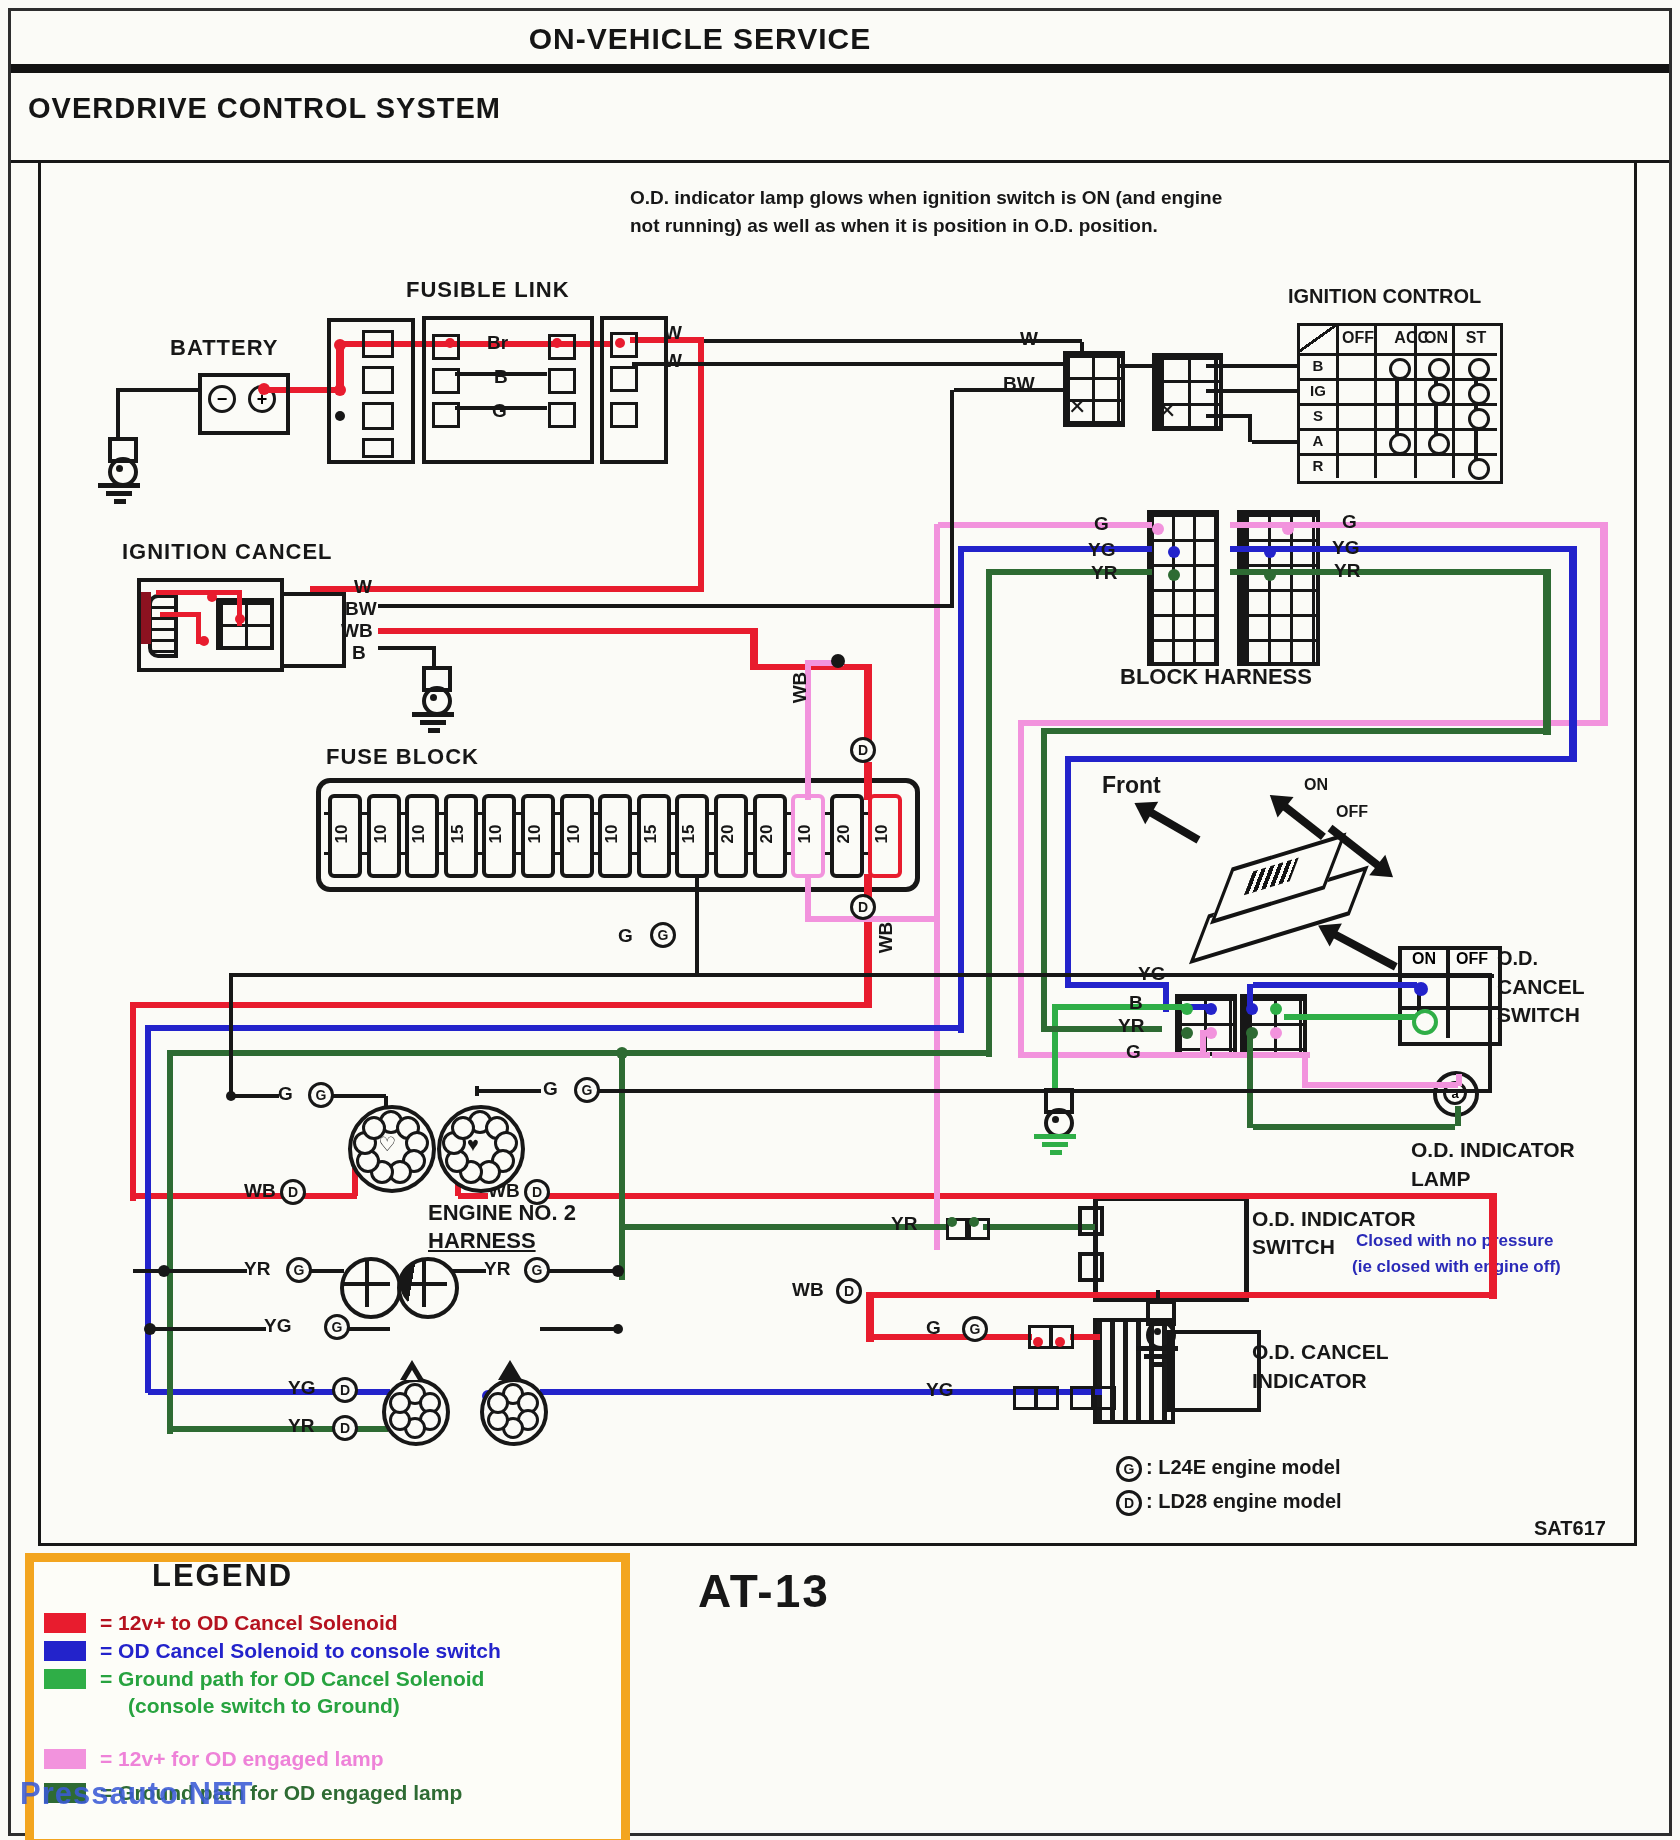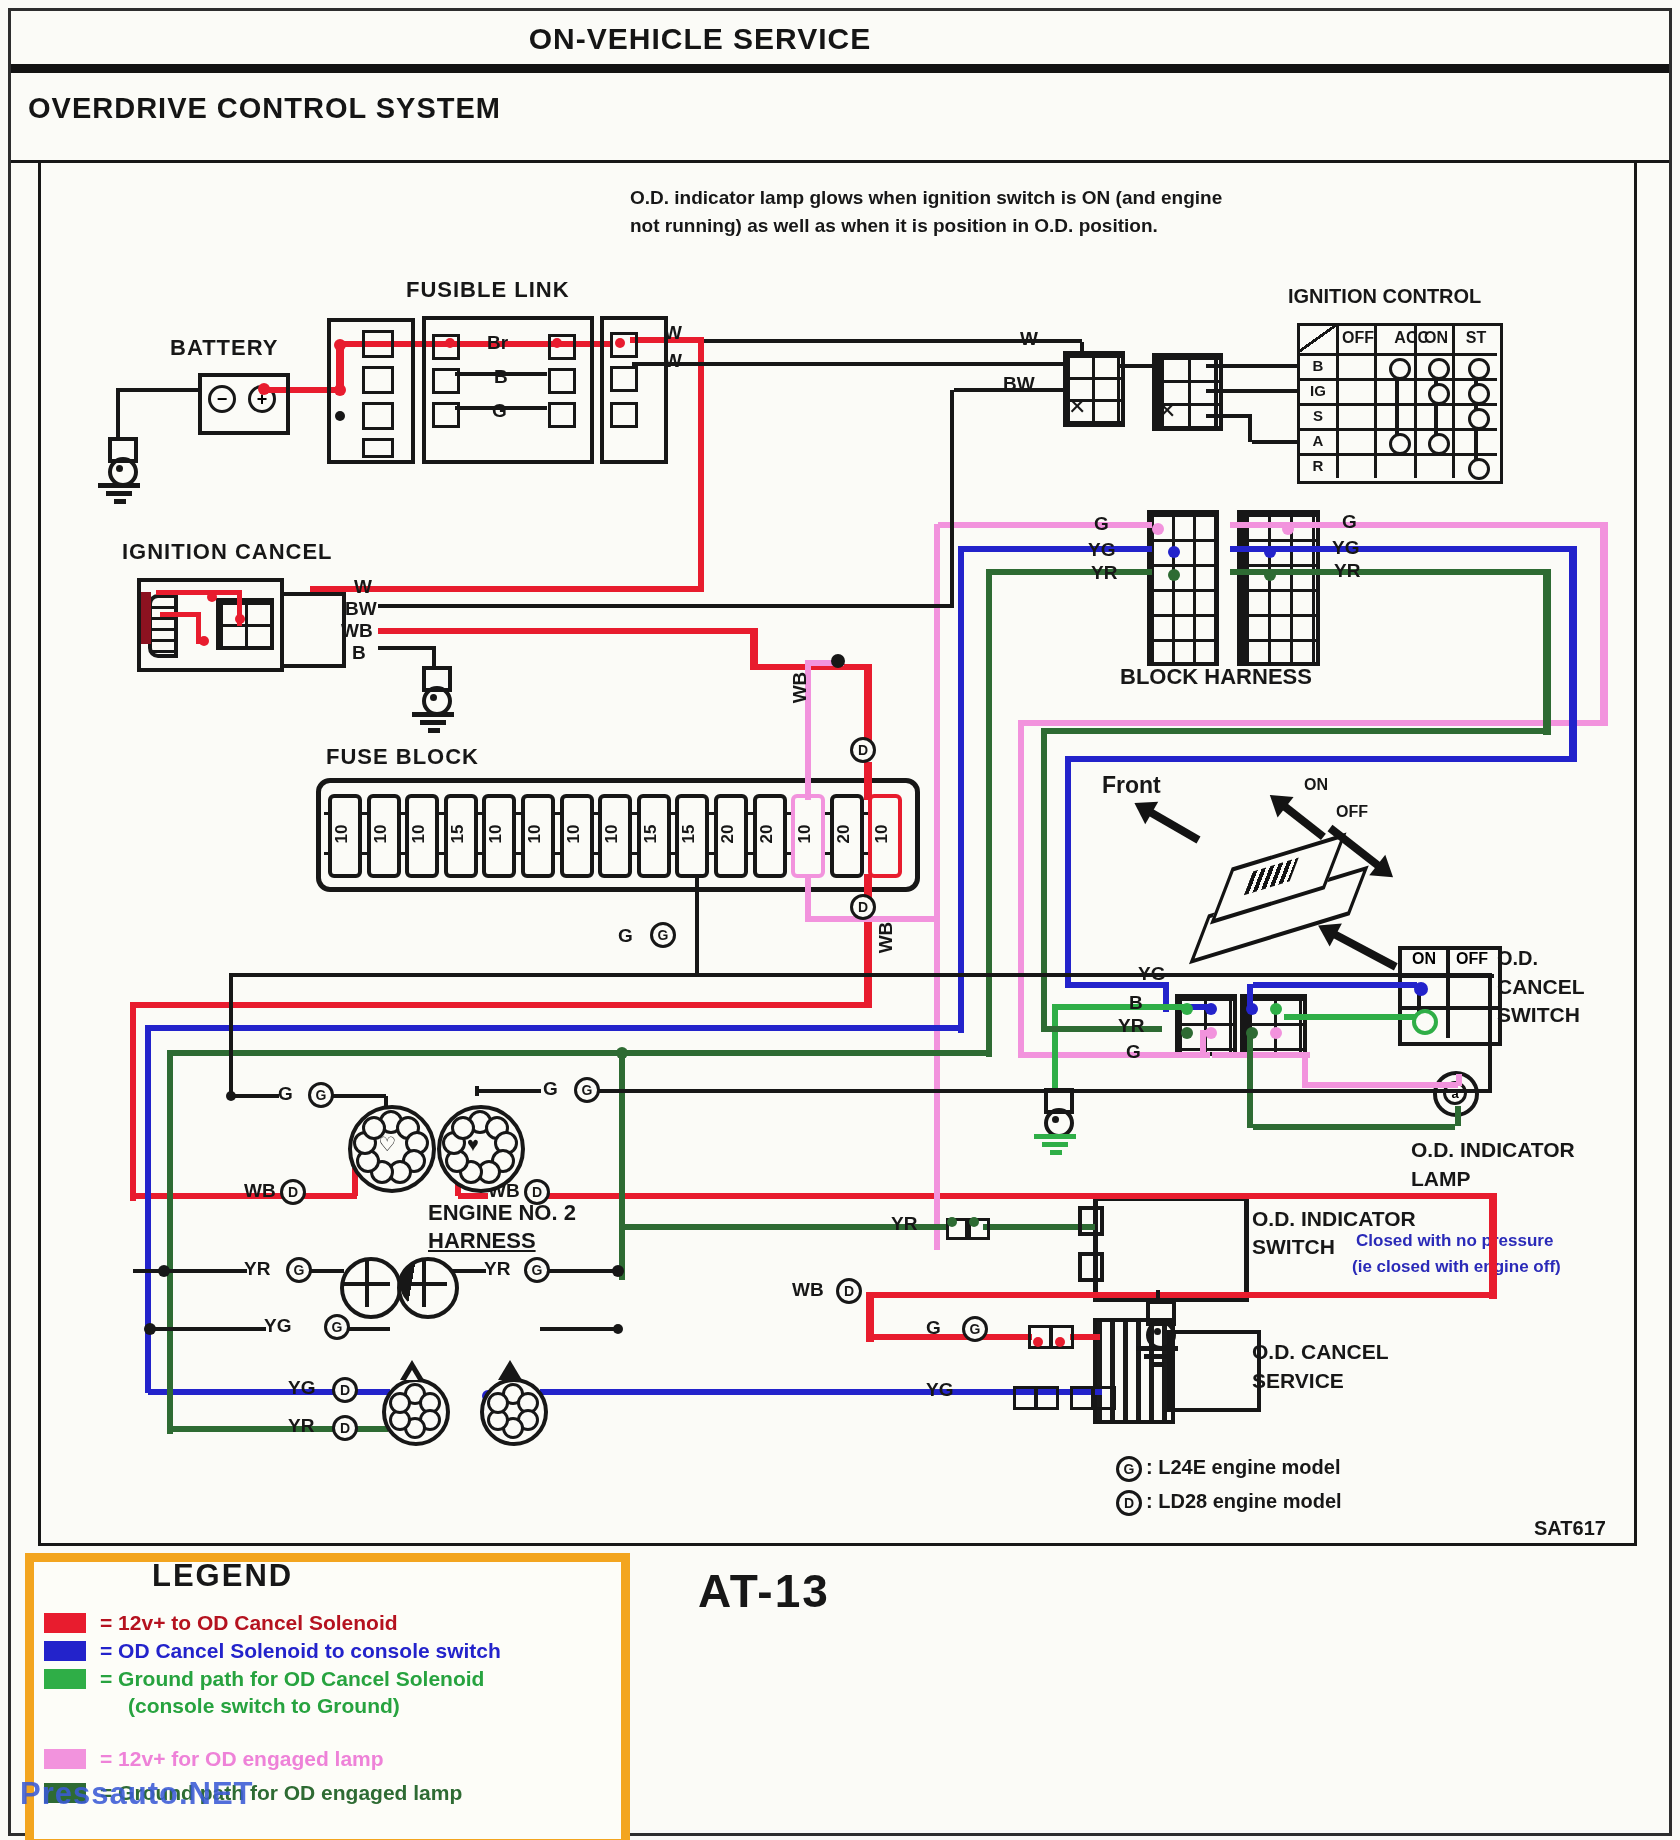--- a/index.html
+++ b/index.html
@@ -54,21 +54,21 @@
 <div class="lbl" style="left:1497px;top:948px;font-size:20px;">O.D.</div>
 <div class="lbl" style="left:1497px;top:976px;font-size:21px;">CANCEL</div>
 <div class="lbl" style="left:1497px;top:1004px;font-size:21px;">SWITCH</div>
 <div class="lbl" style="left:1411px;top:1139px;font-size:21px;">O.D. INDICATOR</div>
 <div class="lbl" style="left:1411px;top:1168px;font-size:21px;">LAMP</div>
 <div class="lbl" style="left:1252px;top:1208px;font-size:21px;">O.D. INDICATOR</div>
 <div class="lbl" style="left:1252px;top:1236px;font-size:21px;">SWITCH</div>
 <div class="lbl" style="left:1356px;top:1232px;font-size:17px;color:#2a2ab8;">Closed with no pressure</div>
 <div class="lbl" style="left:1352px;top:1258px;font-size:17px;color:#2a2ab8;">(ie closed with engine off)</div>
 <div class="lbl" style="left:1252px;top:1341px;font-size:21px;">O.D. CANCEL</div>
-<div class="lbl" style="left:1252px;top:1370px;font-size:21px;">SERVICE</div>
+<div class="lbl" style="left:1252px;top:1370px;font-size:21px;">INDICATOR</div>
 <div class="lbl" style="left:1534px;top:1518px;font-size:20px;">SAT617</div>
 <div class="lbl" style="left:698px;top:1568px;font-size:46px;letter-spacing:2px;">AT-13</div>
 
 <div class="abs" style="left:208px;top:385px;width:22px;height:22px;border:3px solid #171717;border-radius:50%;font-weight:bold;font-size:18px;display:flex;align-items:center;justify-content:center;">
     <span>−</span>
   </div>
 <div class="abs" style="left:248px;top:385px;width:22px;height:22px;border:3px solid #171717;border-radius:50%;font-weight:bold;font-size:18px;display:flex;align-items:center;justify-content:center;">
     <span>+</span>
   </div>
 

